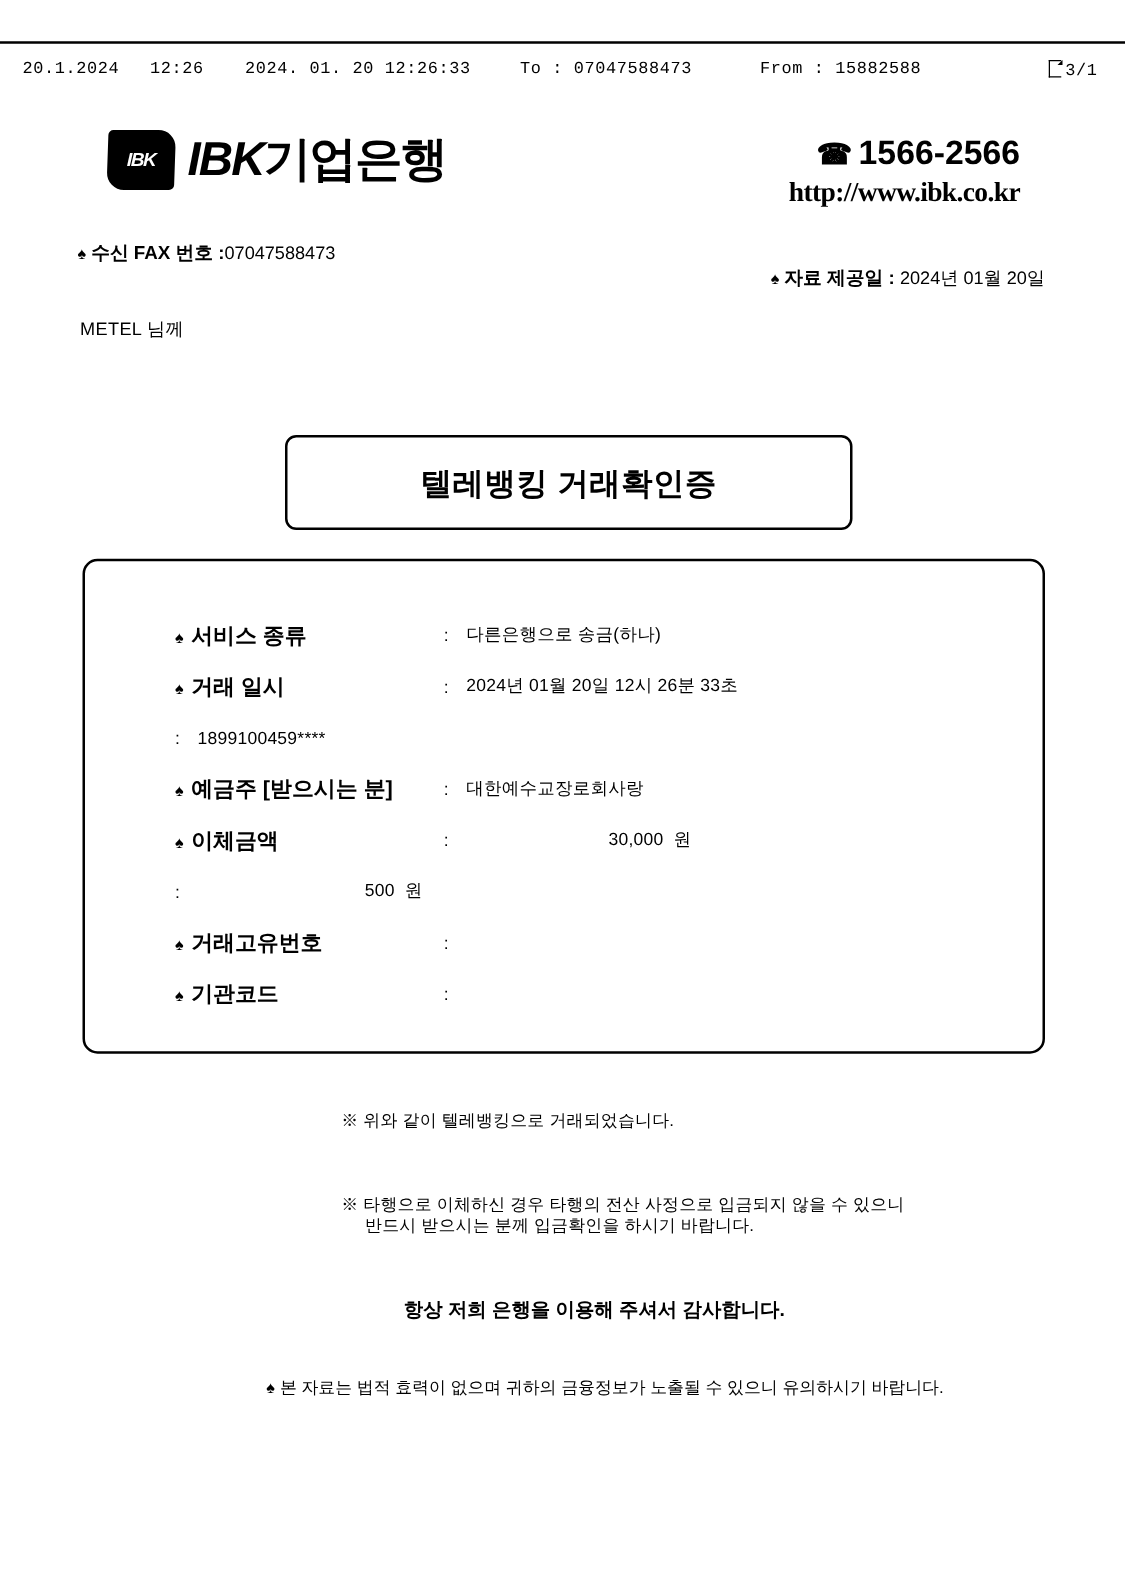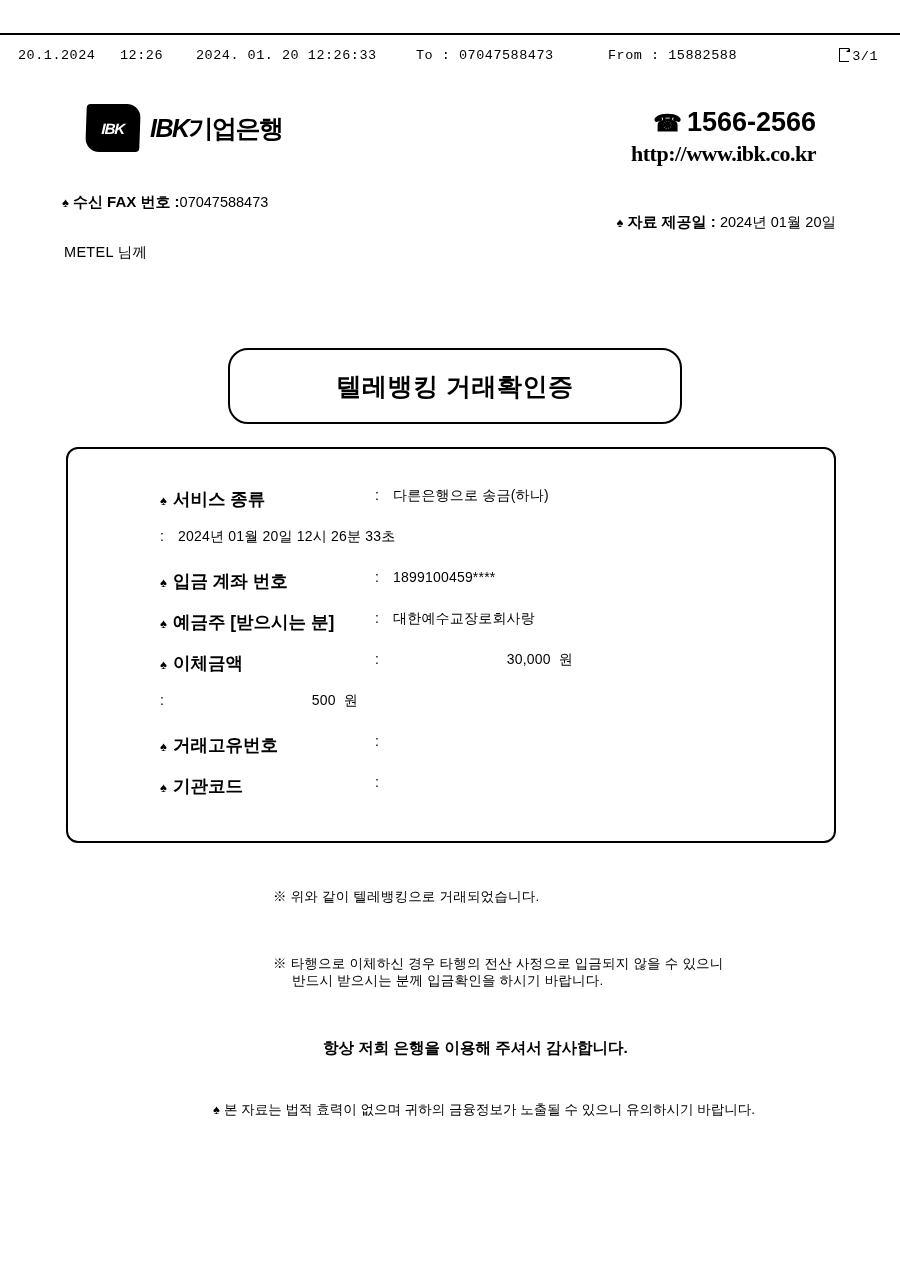--- a/index.html
+++ b/index.html
@@ -90,21 +90,21 @@
     font-family: "Liberation Sans", sans-serif;
     font-weight: bold;
     font-size: 15px;
     letter-spacing: -1px;
     display: flex;
     align-items: center;
     justify-content: center;
     font-style: italic;
   }
   .logo-text {
-    font-size: 25px;
+    font-size: 38px;
     font-weight: bold;
     letter-spacing: -1.5px;
     line-height: 1;
     white-space: nowrap;
   }
   .logo-text .ibk-latin { font-style: italic; }
 
   
   .contact {
     position: absolute;
@@ -148,34 +148,34 @@
     font-size: 14.5px;
     white-space: nowrap;
     margin-top: 20px;
   }
   .line-right .lbl { font-weight: bold; font-size: 15px; }
   .spade { font-size: 13px; margin-right: 4px; }
 
   .recipient {
     position: absolute;
     left: 64px;
-    top: 243px;
+    top: 254px;
     font-size: 14.5px;
     letter-spacing: 0.3px;
   }
 
   
   .title-box {
     position: absolute;
     left: 228px;
     top: 348px;
     width: 450px;
     height: 72px;
     border: 2px solid #000;
-    border-radius: 20px;
+    border-radius: 9px;
     display: flex;
     align-items: center;
     justify-content: center;
   }
   .title-box .title-text {
     font-size: 25px;
     font-weight: bold;
     letter-spacing: 0.5px;
   }
 
@@ -190,23 +190,22 @@
     border-radius: 12px;
   }
   .detail-rows {
     position: absolute;
     left: 72px;
     top: 38px;
     width: 640px;
   }
   .drow {
     display: flex;
-    align-items: flex-start;
+    align-items: center;
     height: 41px;
-    margin-left: 20px;
   }
   .drow .dlabel {
     width: 215px;
     font-size: 17.5px;
     font-weight: bold;
     white-space: nowrap;
   }
   .drow .dlabel .spade { font-size: 13px; margin-right: 6px; font-weight: normal; }
   .drow .dcolon {
     width: 18px;
@@ -293,26 +292,26 @@
 <div class="detail-box">
   <div class="detail-rows">
 
     <div class="drow">
       <div class="dlabel"><span class="spade">♠</span><span>서비스 종류</span></div>
       <div class="dcolon">:</div>
       <div class="dvalue">다른은행으로 송금(하나)</div>
     </div>
 
     <div class="drow">
+      <div class="dlabel"><span class="spade">♠</span><span>거래 일시</span></div>
       <div class="dcolon">:</div>
       <div class="dvalue">2024년 01월 20일 12시 26분 33초</div>
     </div>
 
     <div class="drow">
-      <div class="dlabel"><span class="spade">♠</span><span>입금 계좌 번호</span></div>
       <div class="dcolon">:</div>
       <div class="dvalue">1899100459****</div>
     </div>
 
     <div class="drow">
       <div class="dlabel"><span class="spade">♠</span><span>예금주 [받으시는 분]</span></div>
       <div class="dcolon">:</div>
       <div class="dvalue">대한예수교장로회사랑</div>
     </div>
 

